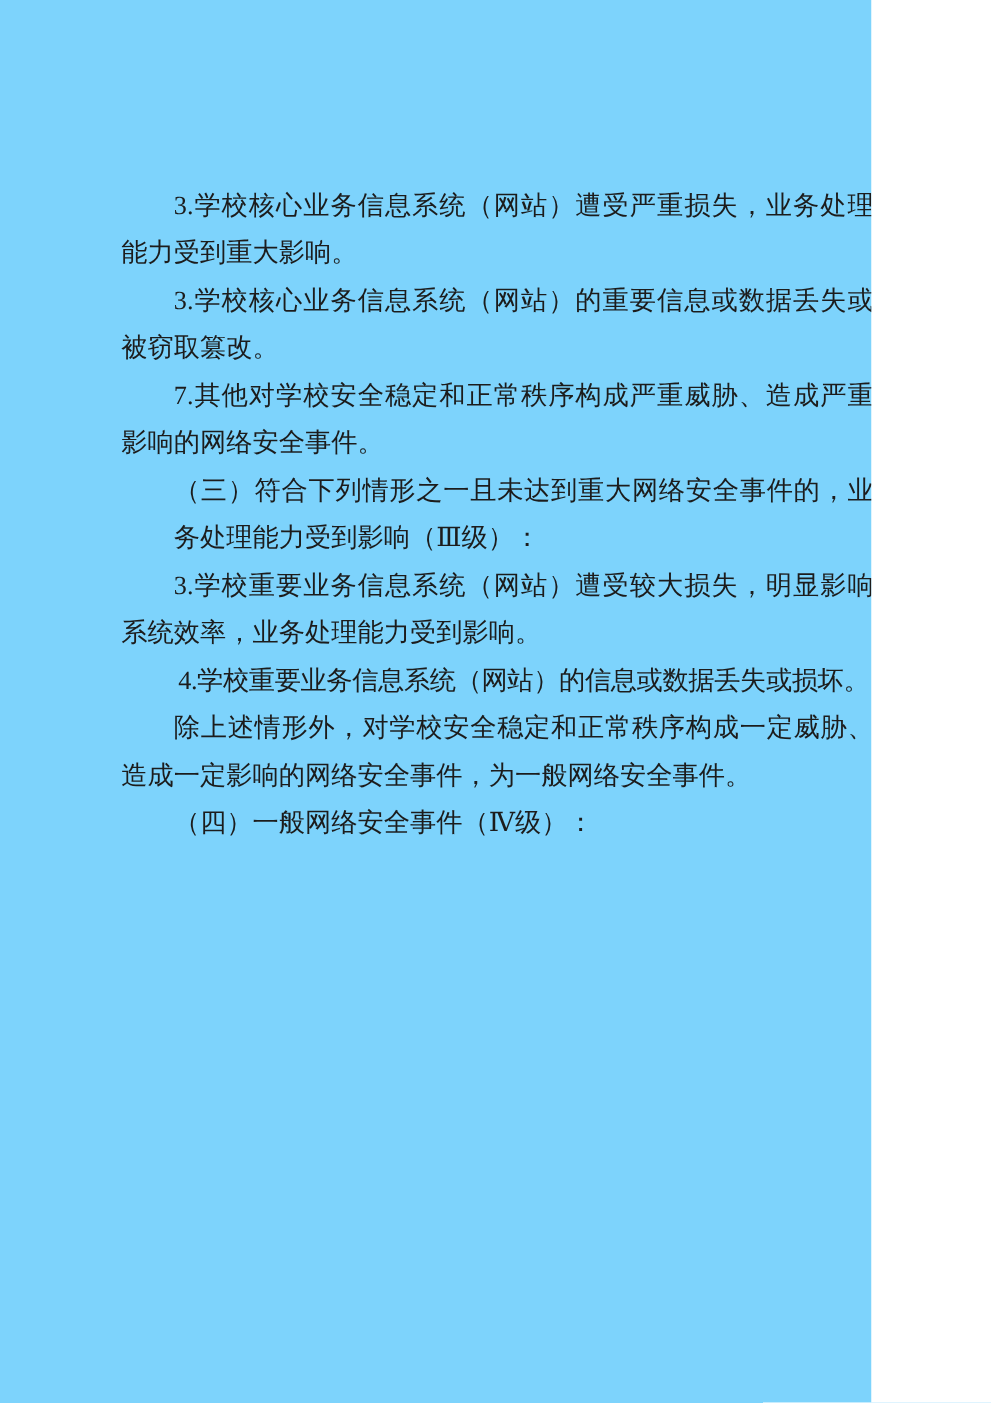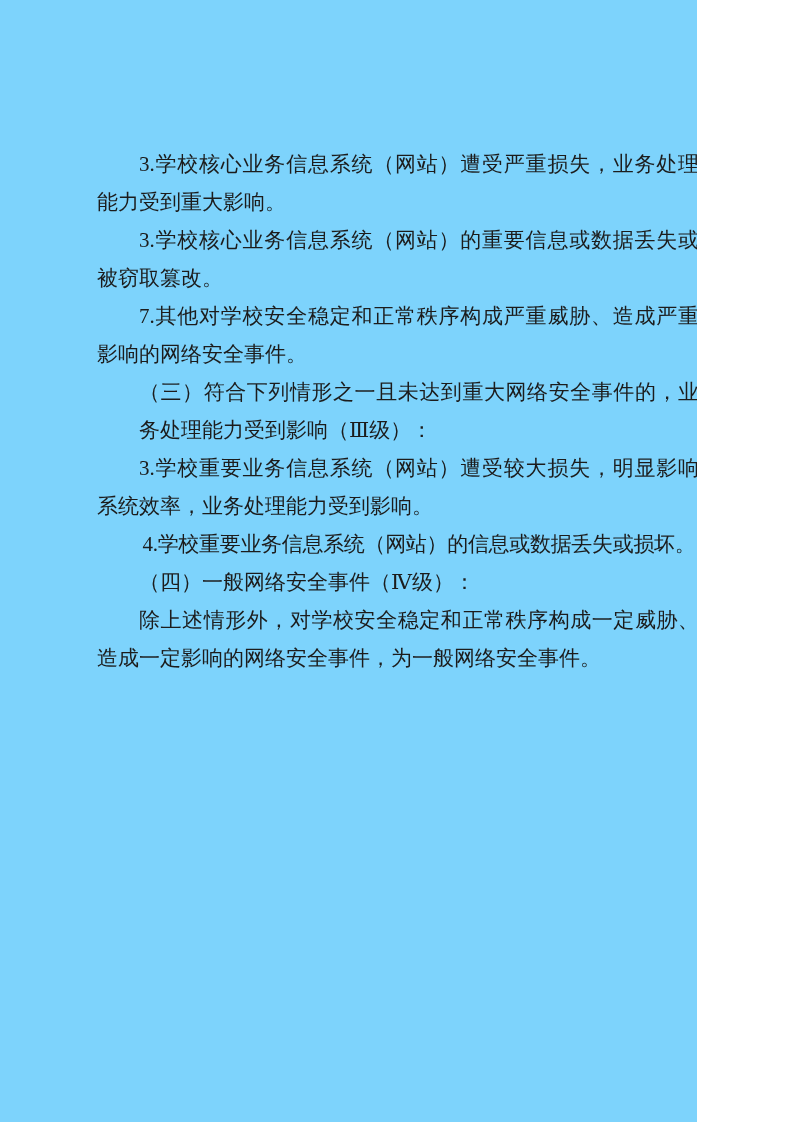--- a/index.html
+++ b/index.html
@@ -46,16 +46,16 @@
 <body>
 
 <main class="page">
   <section class="doc-body">
     <p class="para">3.学校核心业务信息系统（网站）遭受严重损失，业务处理能力受到重大影响。</p>
     <p class="para">3.学校核心业务信息系统（网站）的重要信息或数据丢失或被窃取篡改。</p>
     <p class="para">7.其他对学校安全稳定和正常秩序构成严重威胁、造成严重影响的网络安全事件。</p>
     <p class="para block-indent">（三）符合下列情形之一且未达到重大网络安全事件的，业务处理能力受到影响（Ⅲ级）：</p>
     <p class="para">3.学校重要业务信息系统（网站）遭受较大损失，明显影响系统效率，业务处理能力受到影响。</p>
     <p class="para one-line">4.学校重要业务信息系统（网站）的信息或数据丢失或损坏。</p>
+    <p class="para">除上述情形外，对学校安全稳定和正常秩序构成一定威胁、造成一定影响的网络安全事件，为一般网络安全事件。</p>
     <p class="para">（四）一般网络安全事件（Ⅳ级）：</p>
-    <p class="para">除上述情形外，对学校安全稳定和正常秩序构成一定威胁、造成一定影响的网络安全事件，为一般网络安全事件。</p>
   </section>
 </main>
 
 </body></html>

